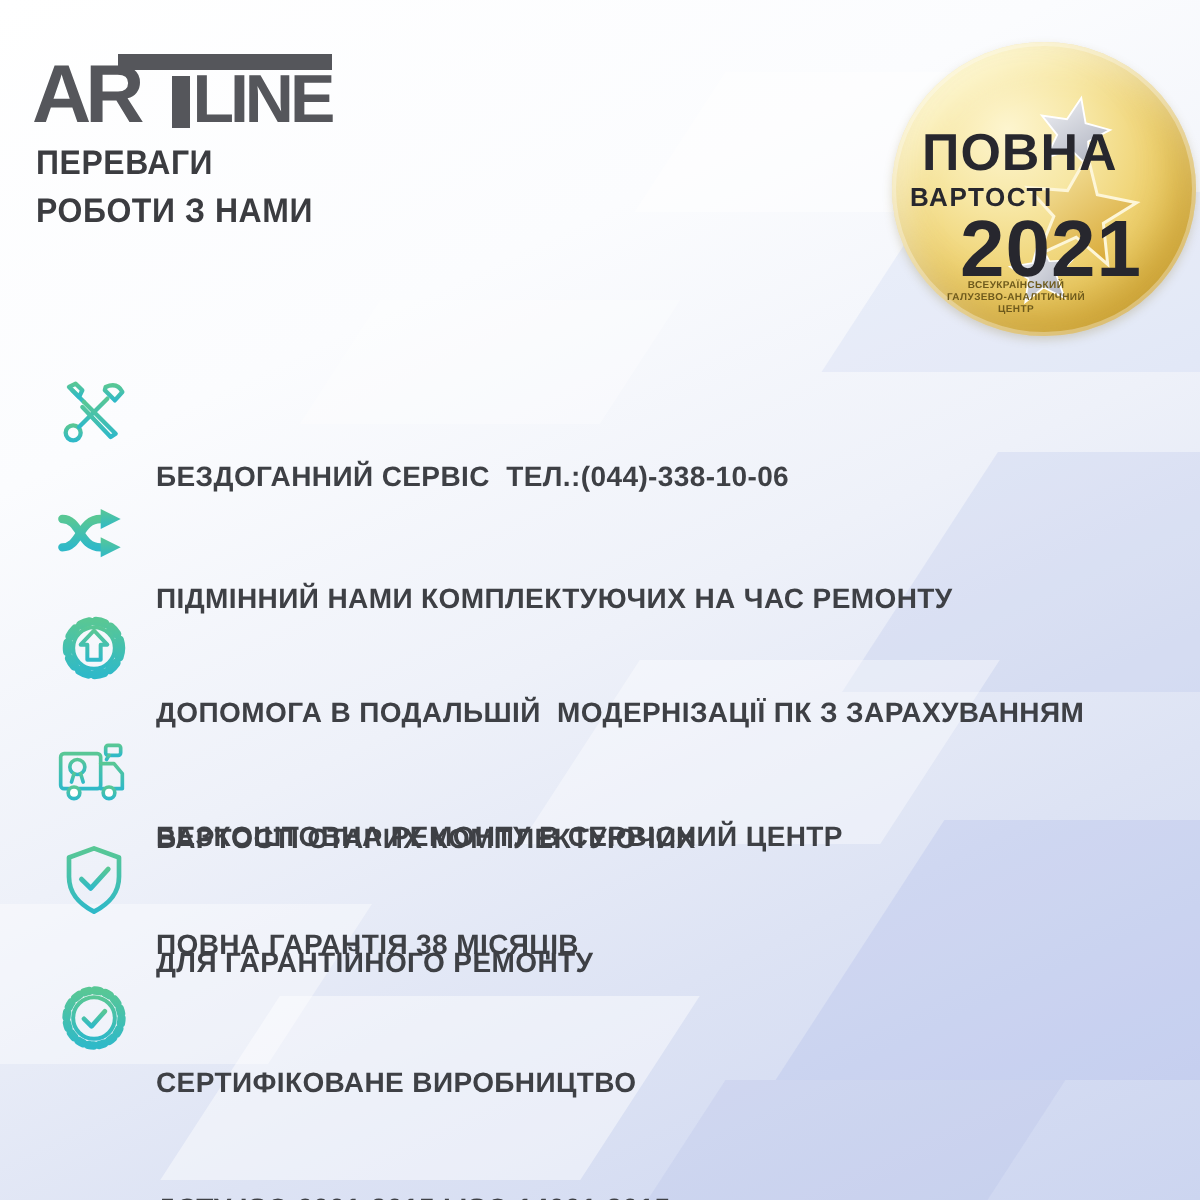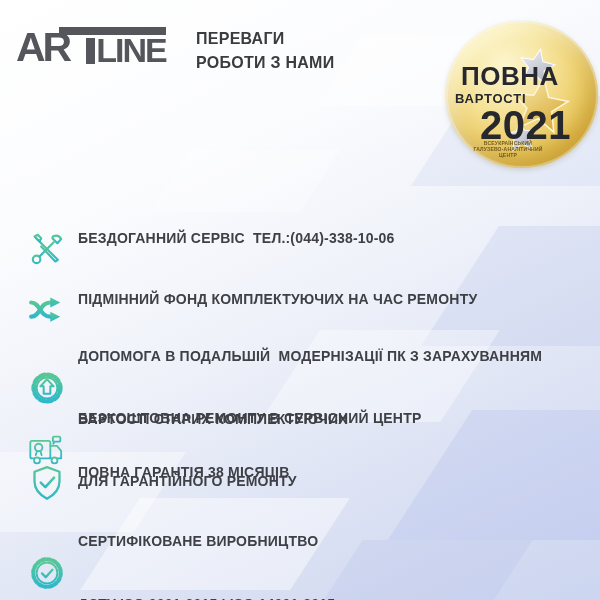--- a/index.html
+++ b/index.html
@@ -17,21 +17,21 @@
   .s2 { top:96px;  left:440px; width:220px; height:90px;  background:rgba(170,184,234,.16); }
   .s3 { top:226px; left:460px; width:190px; height:120px; background:rgba(166,180,232,.20); }
   .s4 { top:330px; left:290px; width:180px; height:92px;  background:rgba(255,255,255,.38); }
   .s5 { top:410px; left:430px; width:240px; height:130px; background:rgba(158,174,230,.22); }
   .s6 { top:498px; left:110px; width:210px; height:92px;  background:rgba(255,255,255,.45); }
   .s7 { top:540px; left:340px; width:170px; height:70px;  background:rgba(164,178,230,.18); }
   .s8 { top:150px; left:170px; width:150px; height:62px;  background:rgba(255,255,255,.32); }
   .s9 { top:452px; left:-40px; width:200px; height:80px;  background:rgba(255,255,255,.40); }
 
   
-  .header { position:absolute; top:27px; left:16px; display:flex; align-items:flex-start; gap:30px; }
+  .header { position:absolute; top:27px; left:16px; display:flex; align-items:flex-end; gap:6px;flex-direction:column; }
   .logo { display:flex; align-items:flex-end; color:#55565b; font-weight:900; }
   .logo-ar { font-size:41px; line-height:.80; letter-spacing:-3px; }
   .logo-tgroup { position:relative; display:flex; align-items:flex-end; padding-top:10px; margin-left:17px; }
   .logo-tbar { position:absolute; top:0; left:-27px; right:0; height:8px; background:#55565b; }
   .logo-stem { width:9px; height:26px; background:#55565b; margin-right:1px; }
   .logo-line { font-size:34px; line-height:.78; letter-spacing:-2px; }
   .header-title { font-size:17px; font-weight:700; color:#3b3c40; line-height:24px;
                   letter-spacing:.3px; transform:scaleX(.94); transform-origin:left center; }
 
   
@@ -47,21 +47,21 @@
   .medal-w2 { position:absolute; left:9px;  top:70px; font-size:13px; font-weight:700; color:#27272e; letter-spacing:.8px; }
   .medal-year { position:absolute; left:34px; top:82px; font-size:40px; font-weight:700; color:#27272e; letter-spacing:.5px; }
   .medal-issuer { position:absolute; left:0; right:28px; top:119px; text-align:center;
                   font-size:5px; line-height:6px; font-weight:700; color:#6e5a1c; letter-spacing:.2px; }
   .medal-star { position:absolute; }
   .star-top    { left:72px; top:26px;  width:38px; height:38px; transform:rotate(12deg); }
   .star-mid    { left:64px; top:54px;  width:60px; height:60px; transform:rotate(8deg); }
   .star-bottom { left:58px; top:98px;  width:34px; height:34px; transform:rotate(-6deg); }
 
   
-  .benefit { position:absolute; left:27px; right:8px; display:flex; align-items:center; gap:11px; }
+  .benefit { position:absolute; left:27px; right:8px; display:flex; gap:11px; }
   .b1 { top:186px; } .b2 { top:247px; } .b3 { top:304px; }
   .b4 { top:366px; } .b5 { top:420px; } .b6 { top:489px; }
   .benefit-icon { flex:0 0 40px; width:40px; height:40px; }
   .benefit-text { font-size:14px; font-weight:600; color:#3e4045; line-height:21px;
                   letter-spacing:.2px; white-space:pre; }
   .benefit-line:empty { display:none; }
 </style>
 </head>
 <body>
 
@@ -164,21 +164,21 @@
       <g stroke="url(#tg2)" stroke-width="5">
         <path d="M5 15 C16 15 15 32 28 32"></path>
         <path d="M5 32 C16 32 15 15 28 15"></path>
       </g>
       <g fill="url(#tg2)" stroke="none">
         <polygon points="28,9 40,15 28,21"></polygon>
         <polygon points="28,26 40,32 28,38"></polygon>
       </g>
     </svg>
     <div class="benefit-text">
-      <div class="benefit-line">ПІДМІННИЙ ФОНД КОМПЛЕКТУЮЧИХ НА ЧАС РЕМОНТУ</div>
+      <div class="benefit-line">ПІДМІННИЙ НАМИ КОМПЛЕКТУЮЧИХ НА ЧАС РЕМОНТУ</div>
       
     </div>
   </div>
 
   <div class="benefit b3">
     <svg class="benefit-icon" viewBox="0 0 48 48" fill="none" stroke-linecap="round" stroke-linejoin="round">
       <defs>
           <linearGradient id="tg3" x1="0" y1="0" x2="0" y2="1">
         <stop offset="0" stop-color="#58c795"></stop>
             <stop offset="1" stop-color="#2fb9c8"></stop>

